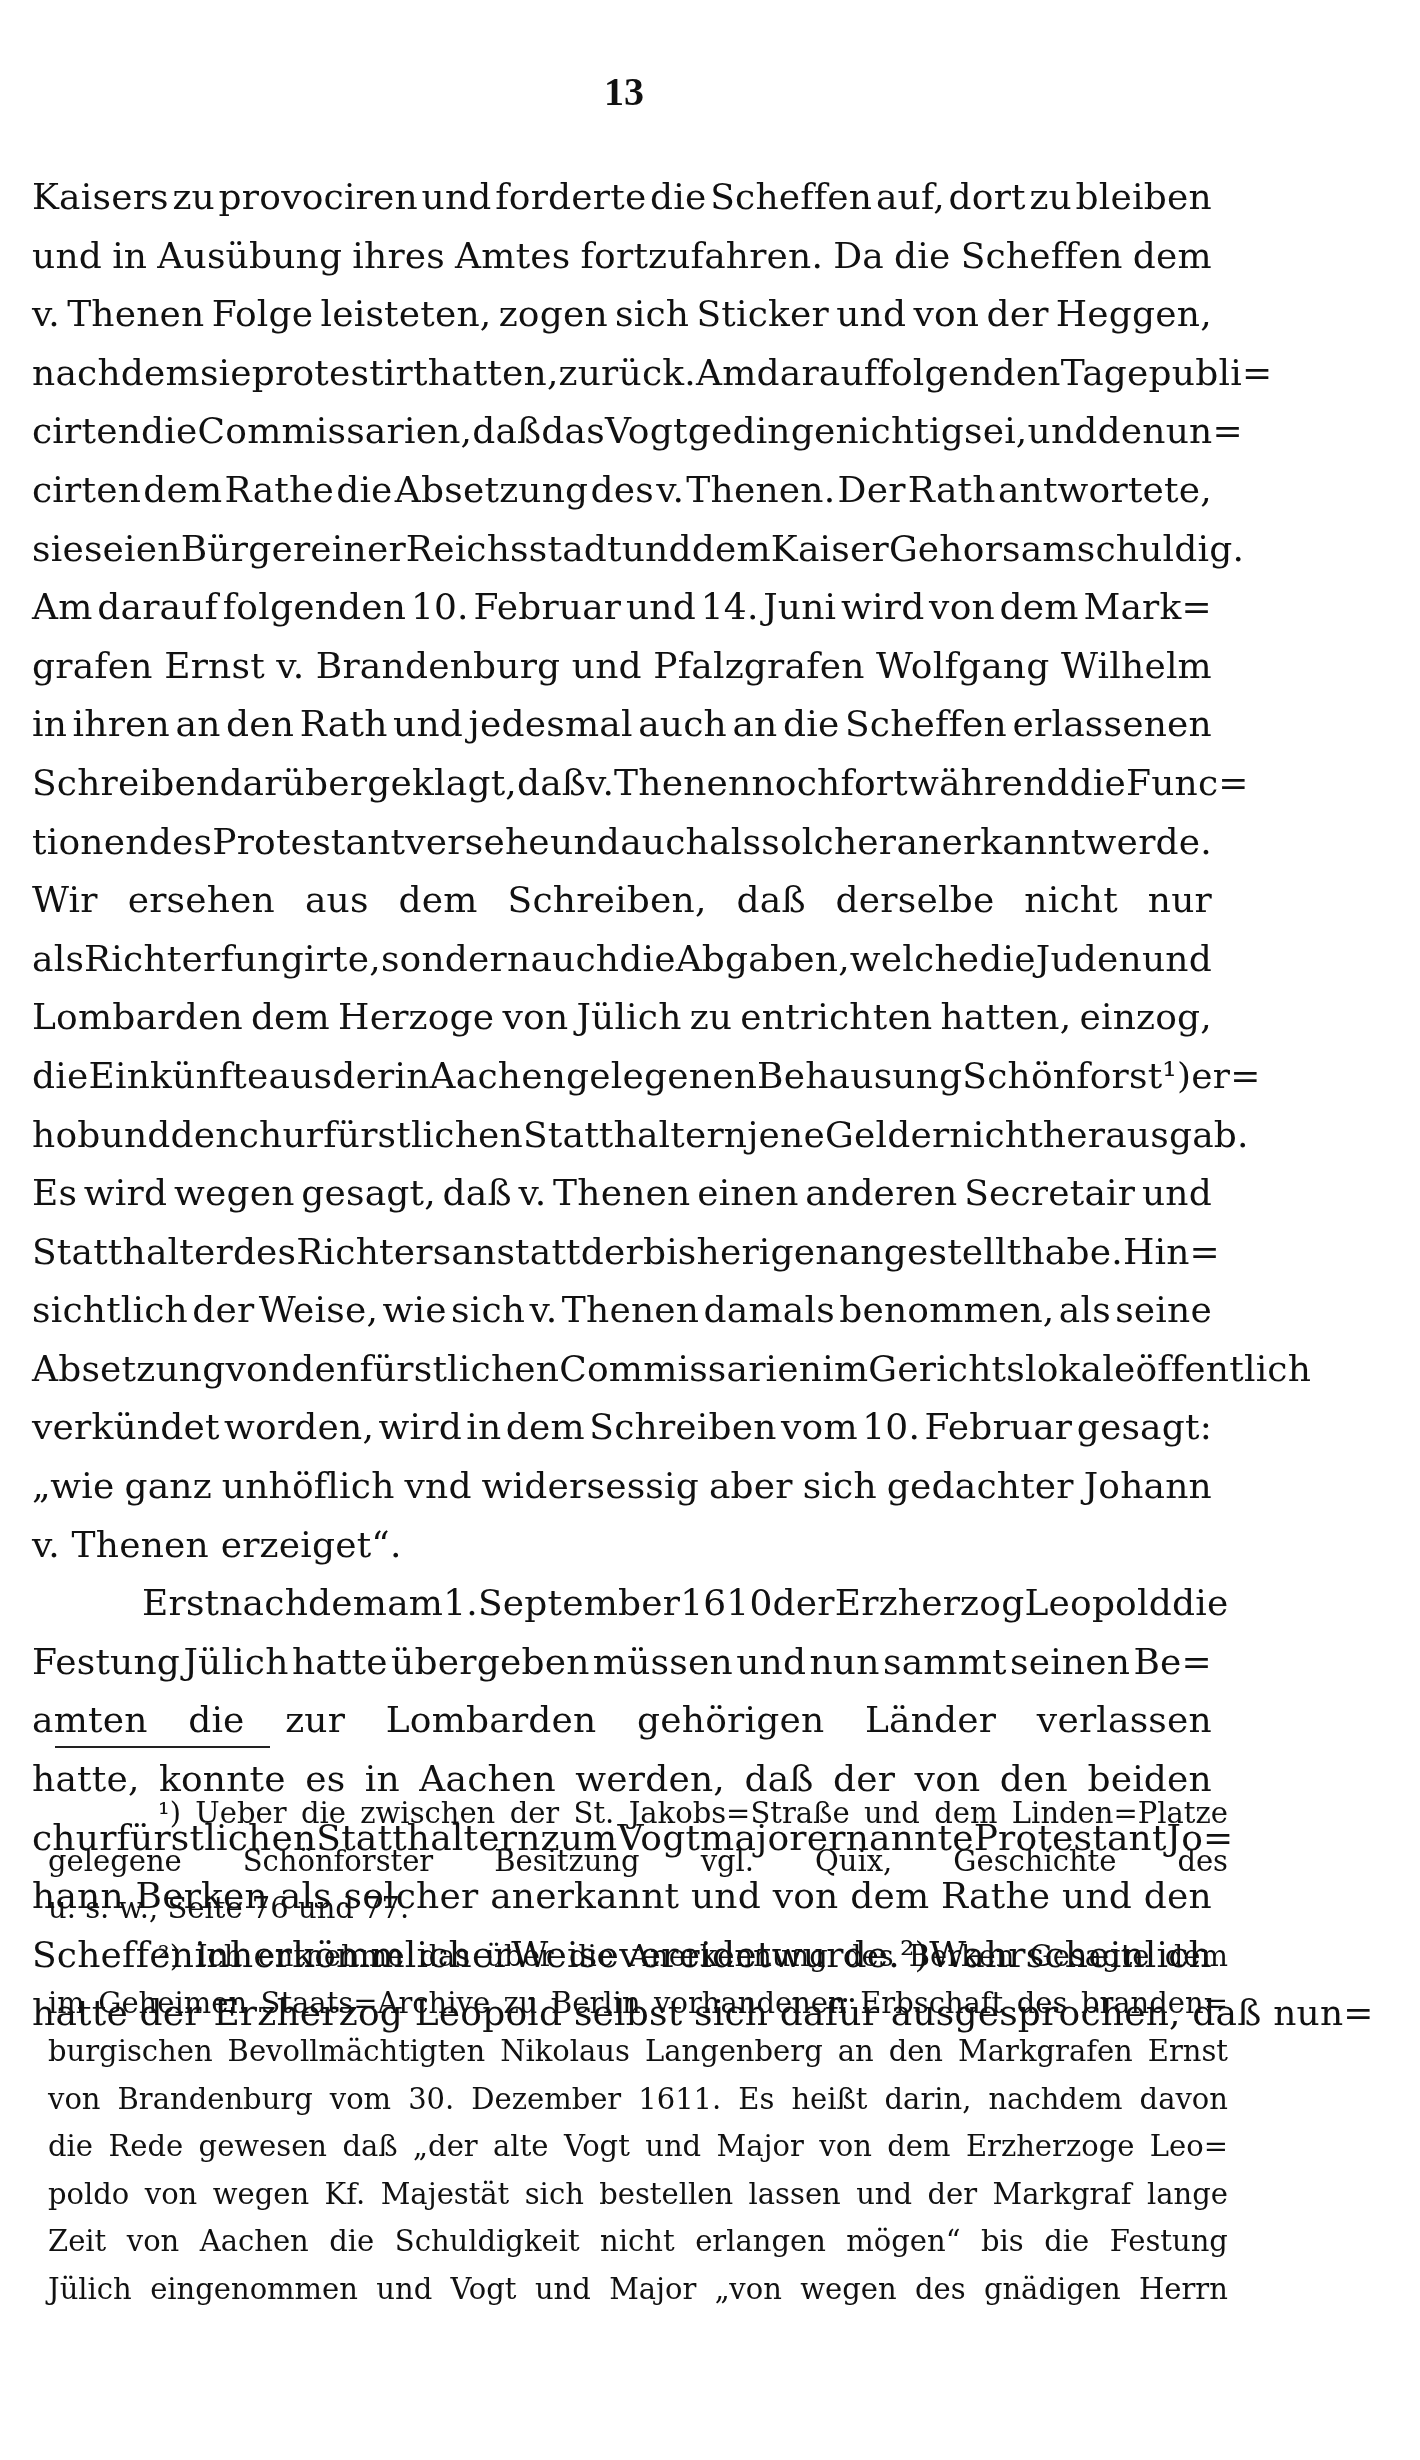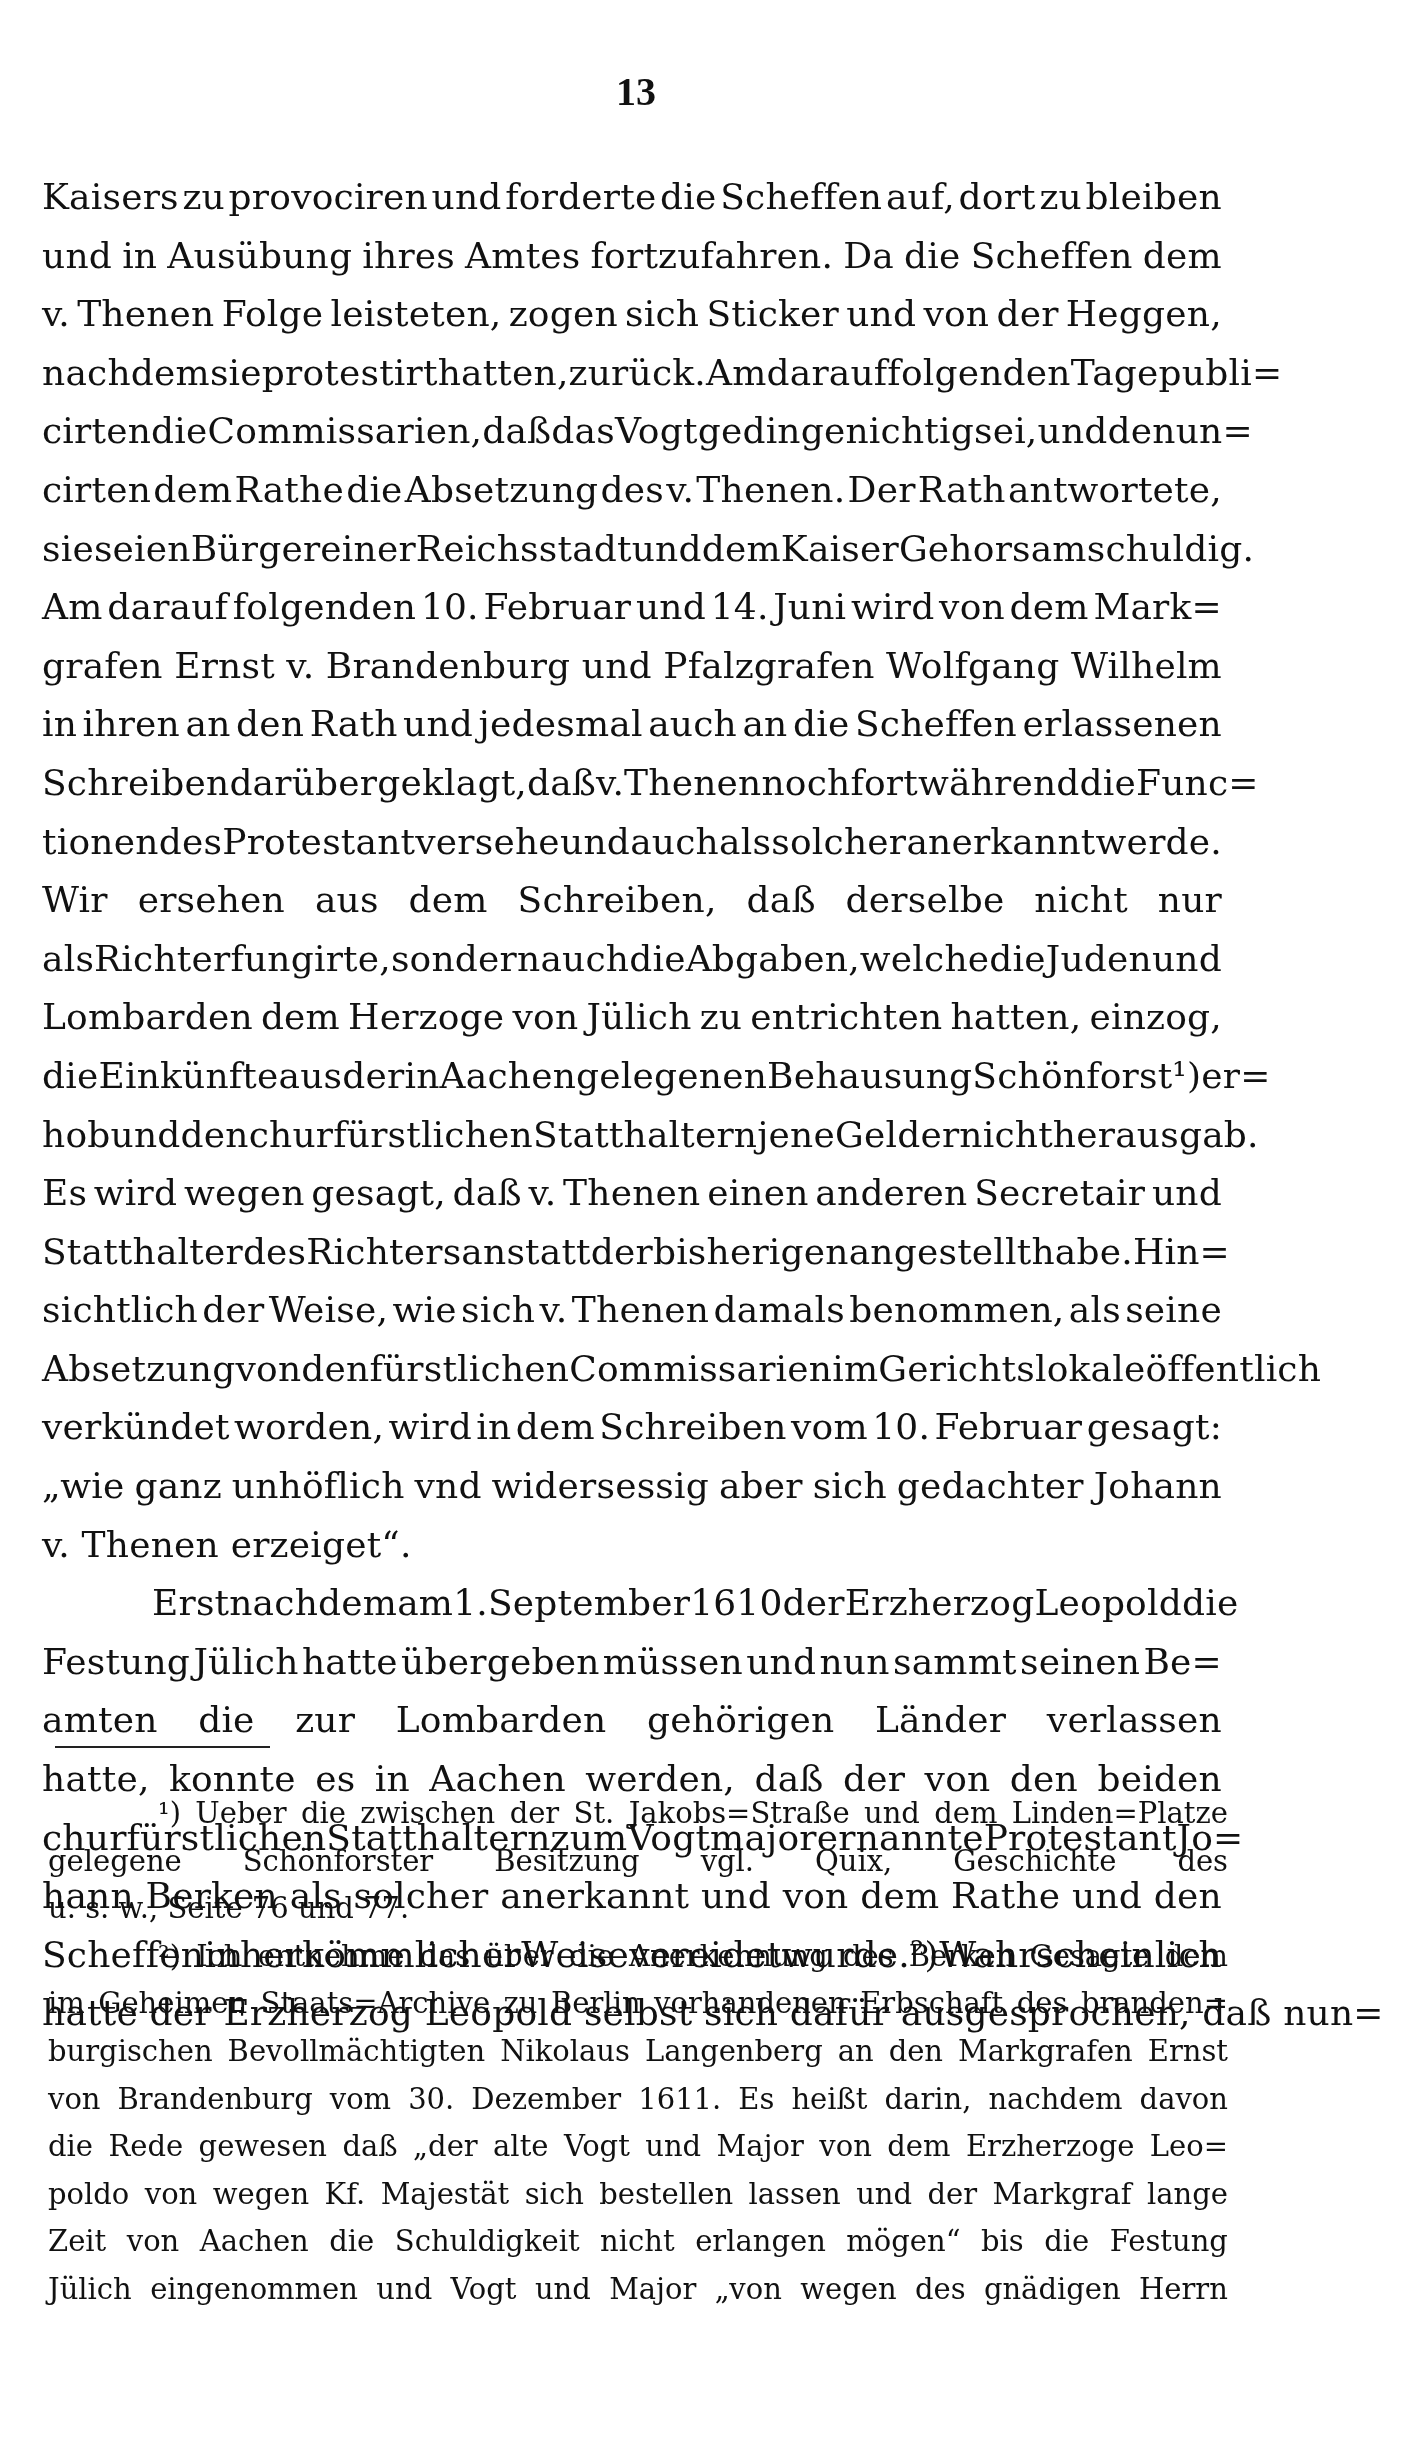--- a/index.html
+++ b/index.html
@@ -1,20 +1,20 @@
 <!DOCTYPE html>
 <html><head>
 <meta charset="utf-8">
 <style>
   html, body { margin:0; padding:0; background:#ffffff; }
   body { width:1420px; height:2460px; position:relative; overflow:hidden;
          font-family:"DejaVu Serif", "Liberation Serif", serif; color:#111; }
-  .page-number { position:absolute; top:68px; left:16px; width:1240px; text-align:center;
+  .page-number { position:absolute; top:68px; left:4px; width:1240px; text-align:center;
                  font-size:40px; font-weight:bold; font-family:"Liberation Serif", serif; }
-  .body-text { position:absolute; top:168px; left:42px; width:1180px;text-align:right; }
+  .body-text { position:absolute; top:168px; left:32px; width:1180px;text-align:right; }
   .line { height:58.6px; line-height:58.6px; font-size:36px; white-space:nowrap;
           display:flex; justify-content:space-between; letter-spacing:0.2px; }
   .line.last { justify-content:flex-start; }
   .line.indent { padding-left:110px; }
   .line span { display:inline; }
   .rule { position:absolute; top:1746px; left:55px; width:215px; height:0;
           border-top:2px solid #222; }
   .footnotes { position:absolute; top:1790px; left:48px; width:1180px; }
   .fline { height:47.6px; line-height:47.6px; font-size:29px; white-space:nowrap;
            display:flex; justify-content:space-between; }

